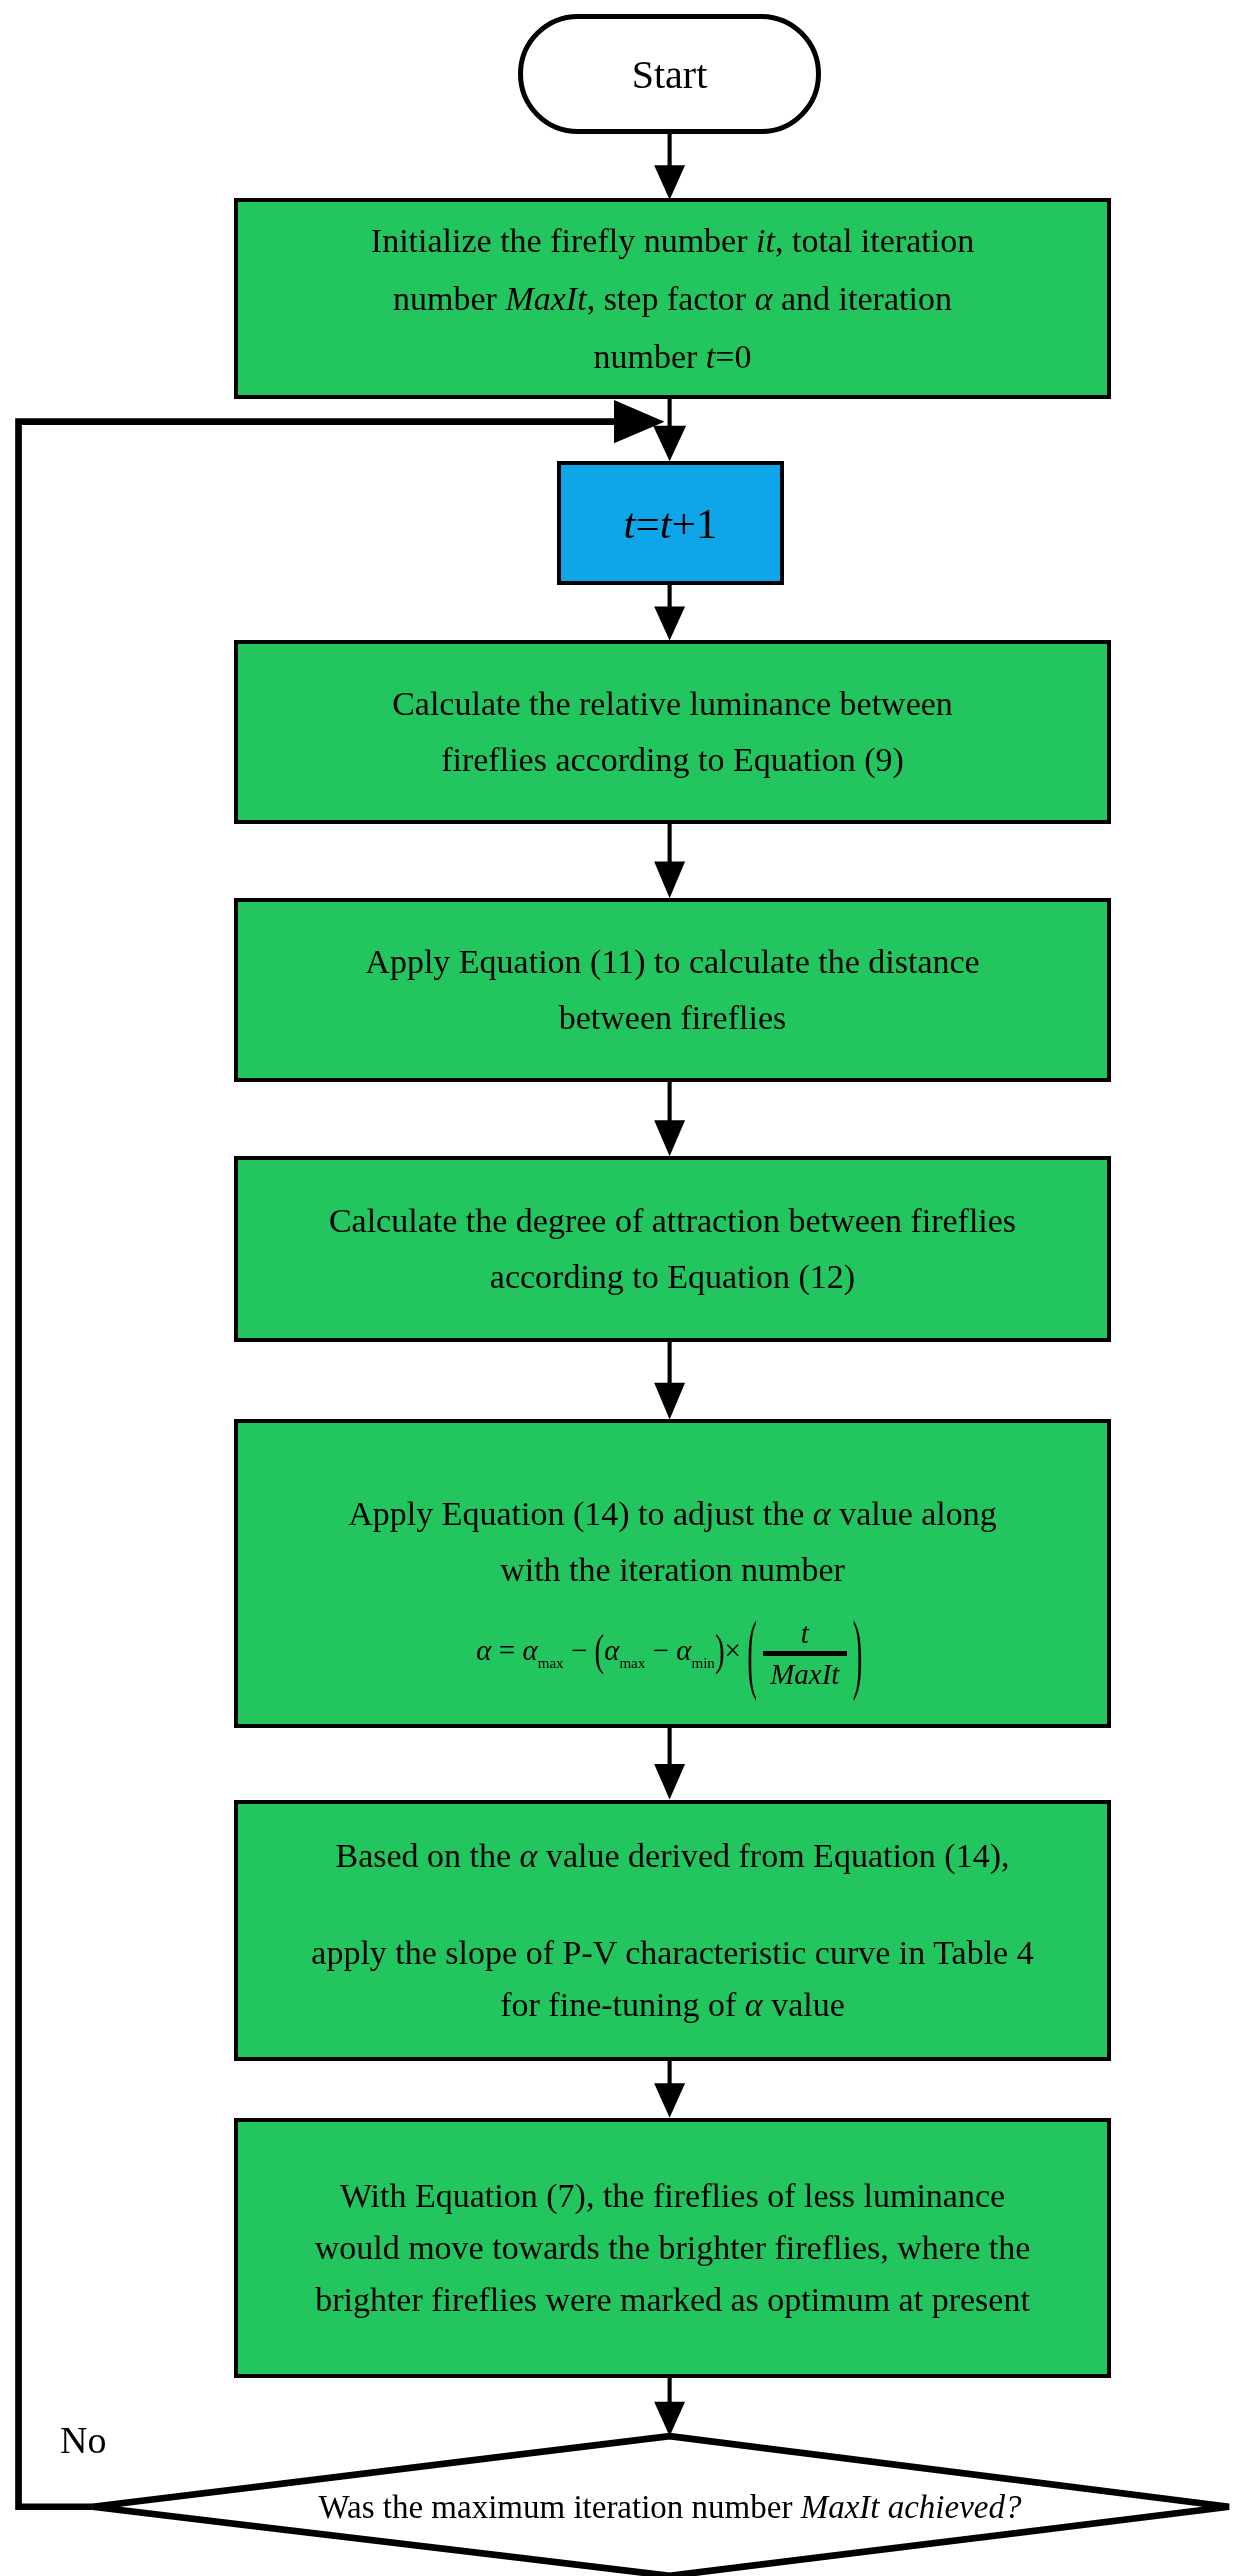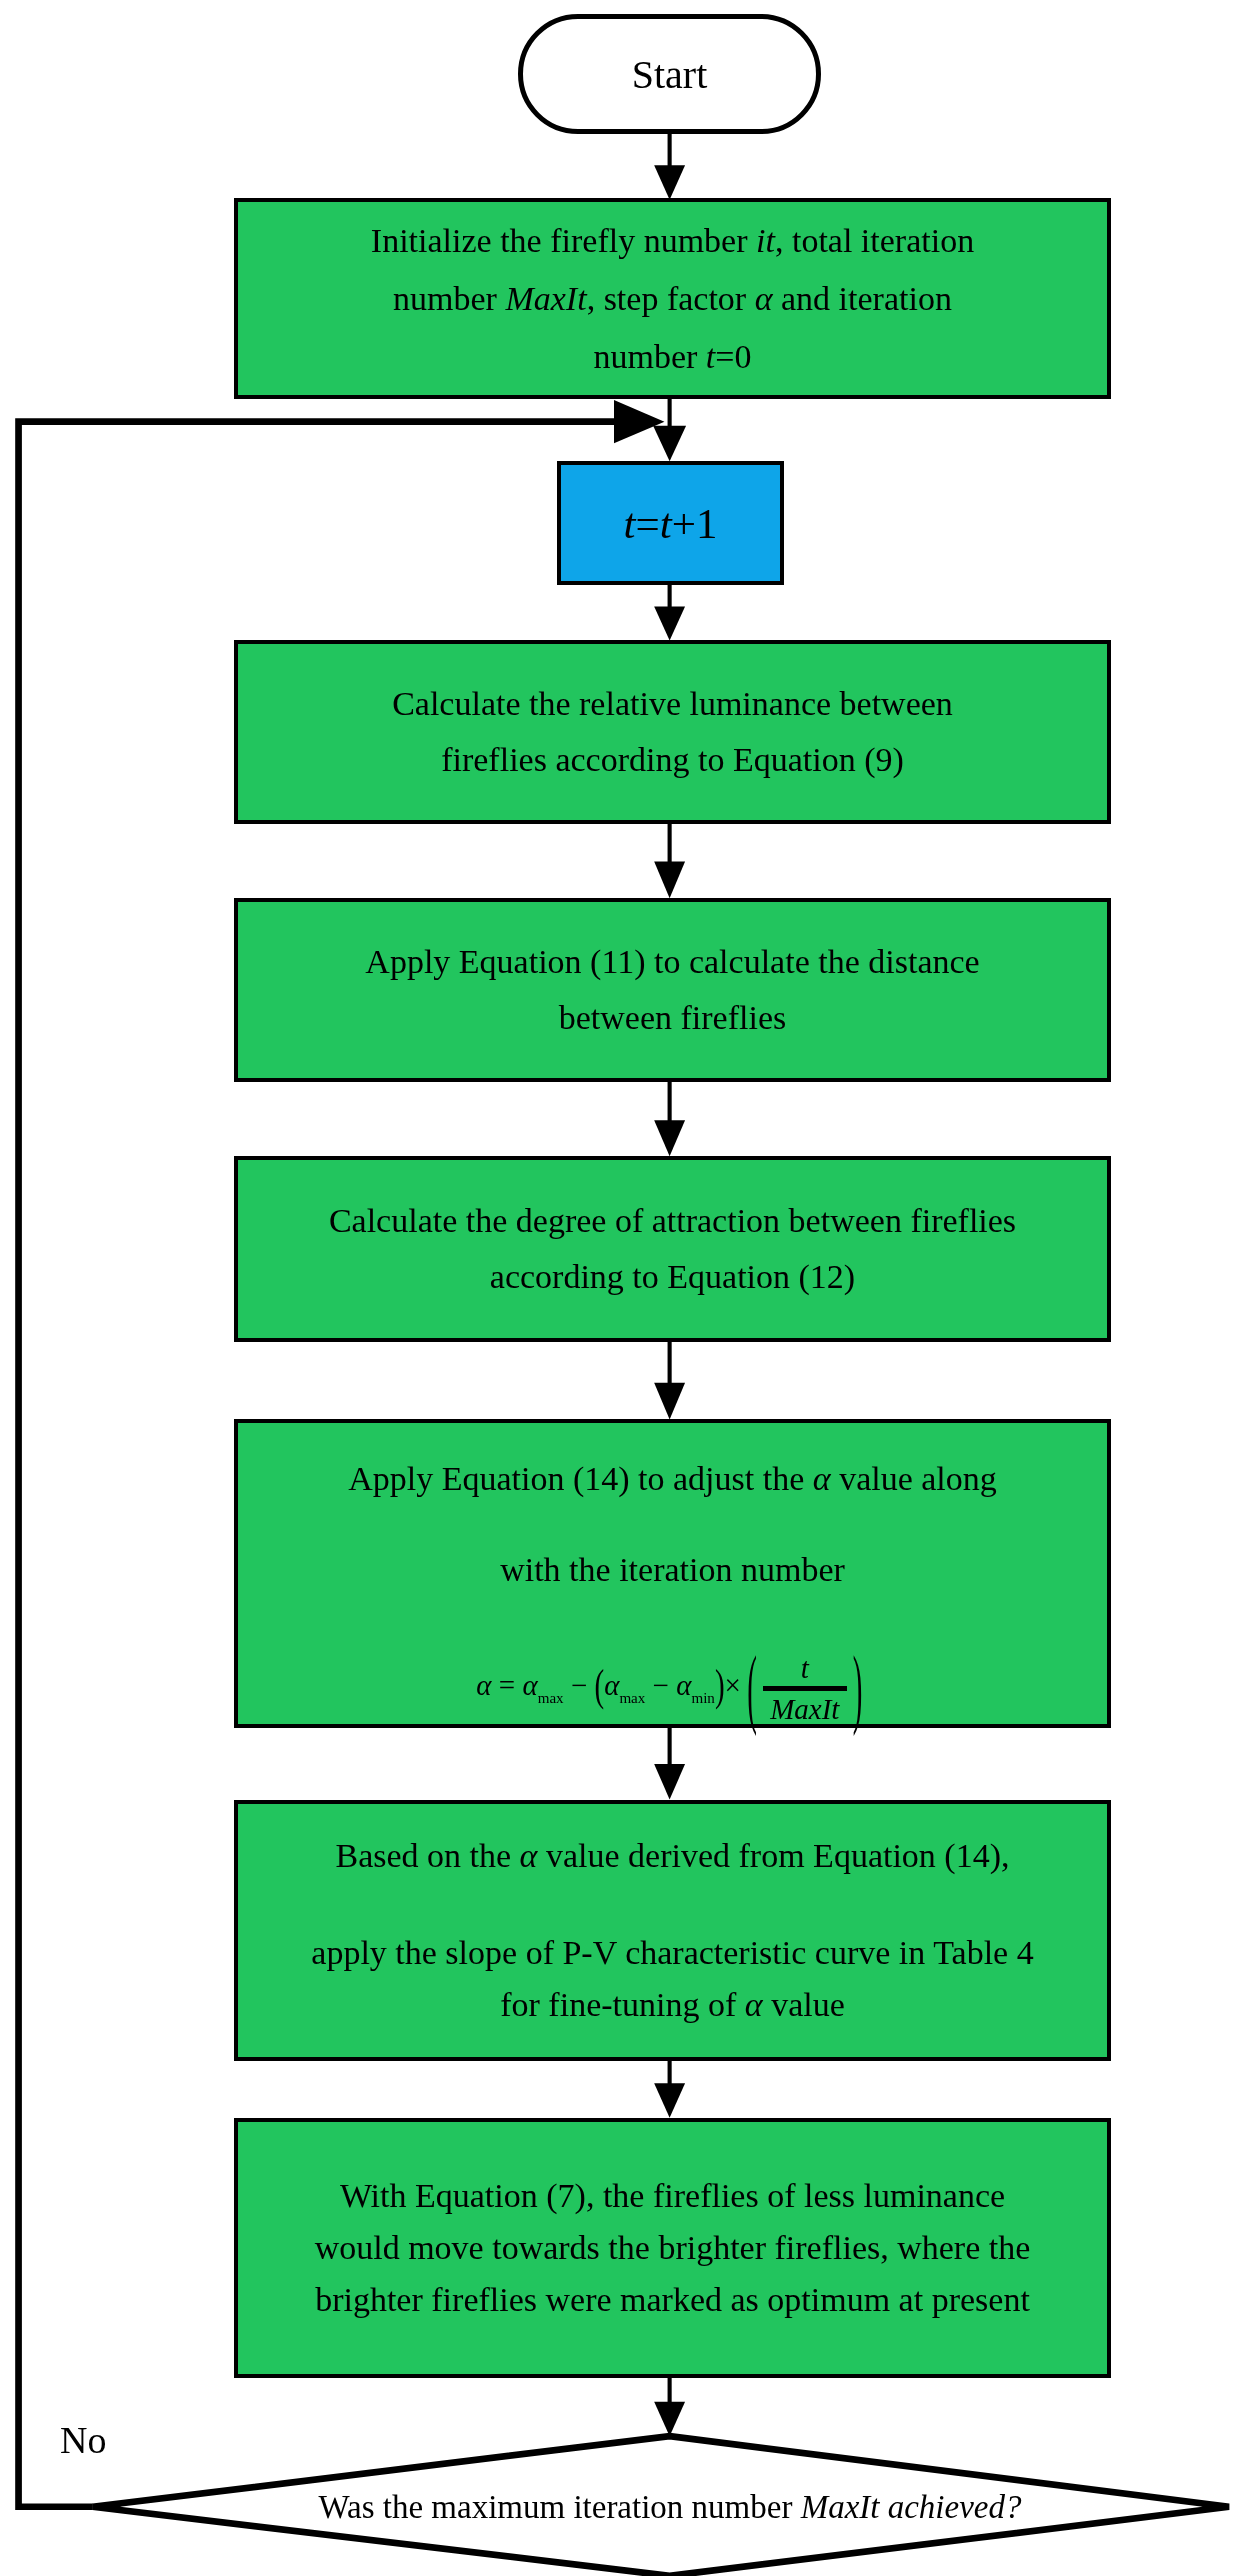--- a/index.html
+++ b/index.html
@@ -120,21 +120,21 @@
   <div class="box" style="top:898px;height:184px;">
     <div class="line"><span>Apply Equation (11) to calculate the distance</span></div>
     <div class="line"><span>between fireflies</span></div>
   </div>
 
   <div class="box" style="top:1156px;height:186px;">
     <div class="line"><span>Calculate the degree of attraction between fireflies</span></div>
     <div class="line"><span>according to Equation (12)</span></div>
   </div>
 
-  <div class="box" style="top:1419px;height:309px;padding-top:31px;gap:35px;">
+  <div class="box" style="top:1419px;height:309px;padding-top:31px;">
     <div class="line"><span>Apply Equation (14) to adjust the </span><span class="it">α</span><span> value along</span></div>
     <div class="line"><span>with the iteration number</span></div>
     <div class="equation">
       <span class="eq-tokens"><span class="it">α</span><span> = </span><span class="it">α</span><span class="sub">max</span><span> − </span><span class="paren-med">(</span><span class="it">α</span><span class="sub">max</span><span> − </span><span class="it">α</span><span class="sub">min</span><span class="paren-med">)</span><span>×</span></span>
       <span class="paren-big">(</span>
       <span class="frac">
         <span class="num"><span class="it">t</span></span>
         <span class="fbar"></span>
         <span class="den"><span class="it">MaxIt</span></span>
       </span>

